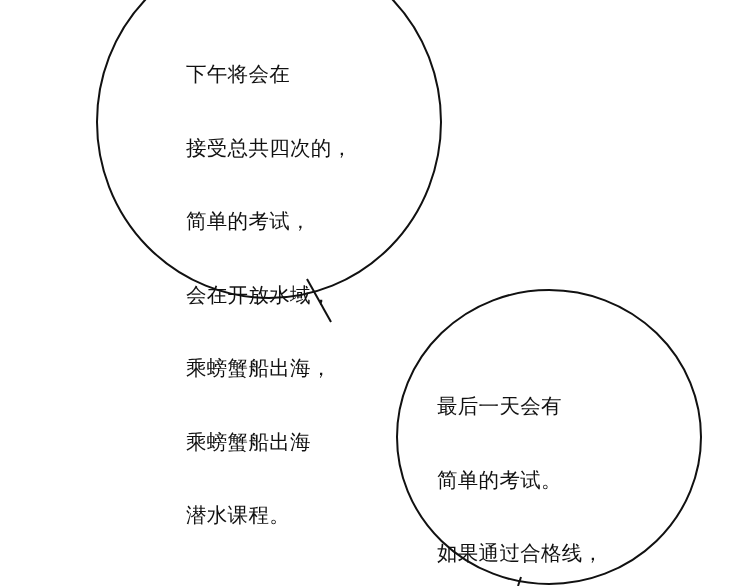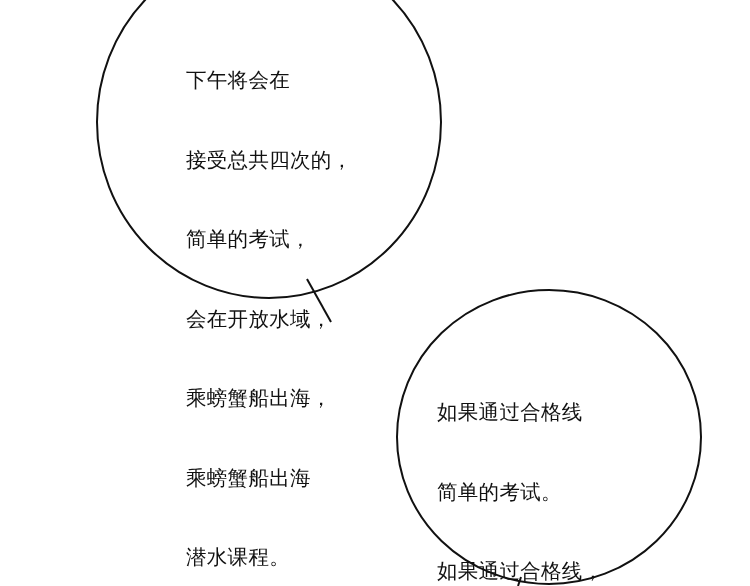--- a/index.html
+++ b/index.html
@@ -6,21 +6,21 @@
     body { width: 750px; height: 586px; position: relative; overflow: hidden; font-family: "DejaVu Sans", sans-serif; }
     svg.bubbles { position: absolute; left: 0; top: 0; }
     .bubble-text {
       position: absolute;
       color: #111111;
       font-size: 20.5px;
       line-height: 24.5px;
       letter-spacing: 0.3px;
       white-space: pre;
     }
-    .bubble-text .line { display: block; margin-top: 6px; }
+    .bubble-text .line { display: block; }
     #text1 { left: 186px; top: 13px; }
     #text2 { left: 437px; top: 345px; }
   </style>
 </head>
 <body>
 
 <svg class="bubbles" width="750" height="586" viewBox="0 0 750 586">
   <ellipse cx="269" cy="122" rx="172" ry="176" fill="#ffffff" stroke="#111111" stroke-width="2"></ellipse>
   <line x1="307" y1="279" x2="331" y2="322" stroke="#111111" stroke-width="2"></line>
   <ellipse cx="549" cy="437" rx="152" ry="147" fill="#ffffff" stroke="#111111" stroke-width="2"></ellipse>
@@ -31,19 +31,19 @@
   <span class="line">下午将会在</span>
   <span class="line">接受总共四次的，</span>
   <span class="line">简单的考试，</span>
   <span class="line">会在开放水域，</span>
   <span class="line">乘螃蟹船出海，</span>
   <span class="line">乘螃蟹船出海</span>
   <span class="line">潜水课程。</span>
 </div>
 
 <div id="text2" class="bubble-text">
-  <span class="line">如果通过合格线</span>
+  <span class="line">最后一天会有</span>
   <span class="line">简单的考试。</span>
   <span class="line">如果通过合格线，</span>
   
   
   
 </div>
 
 </body></html>

